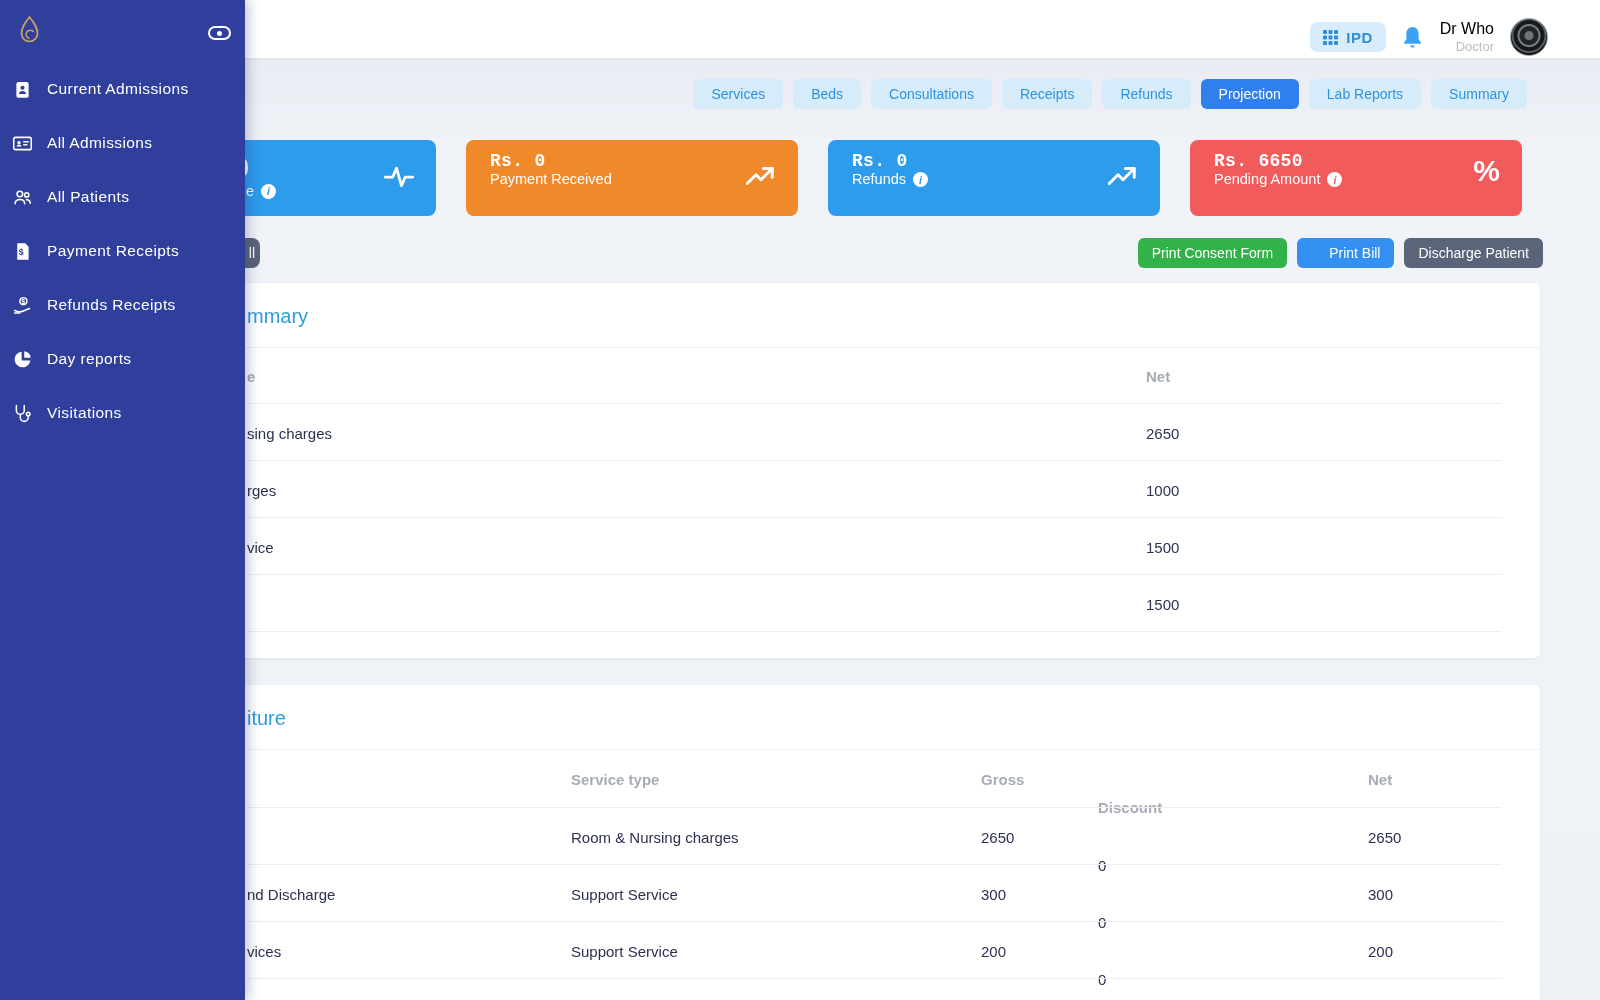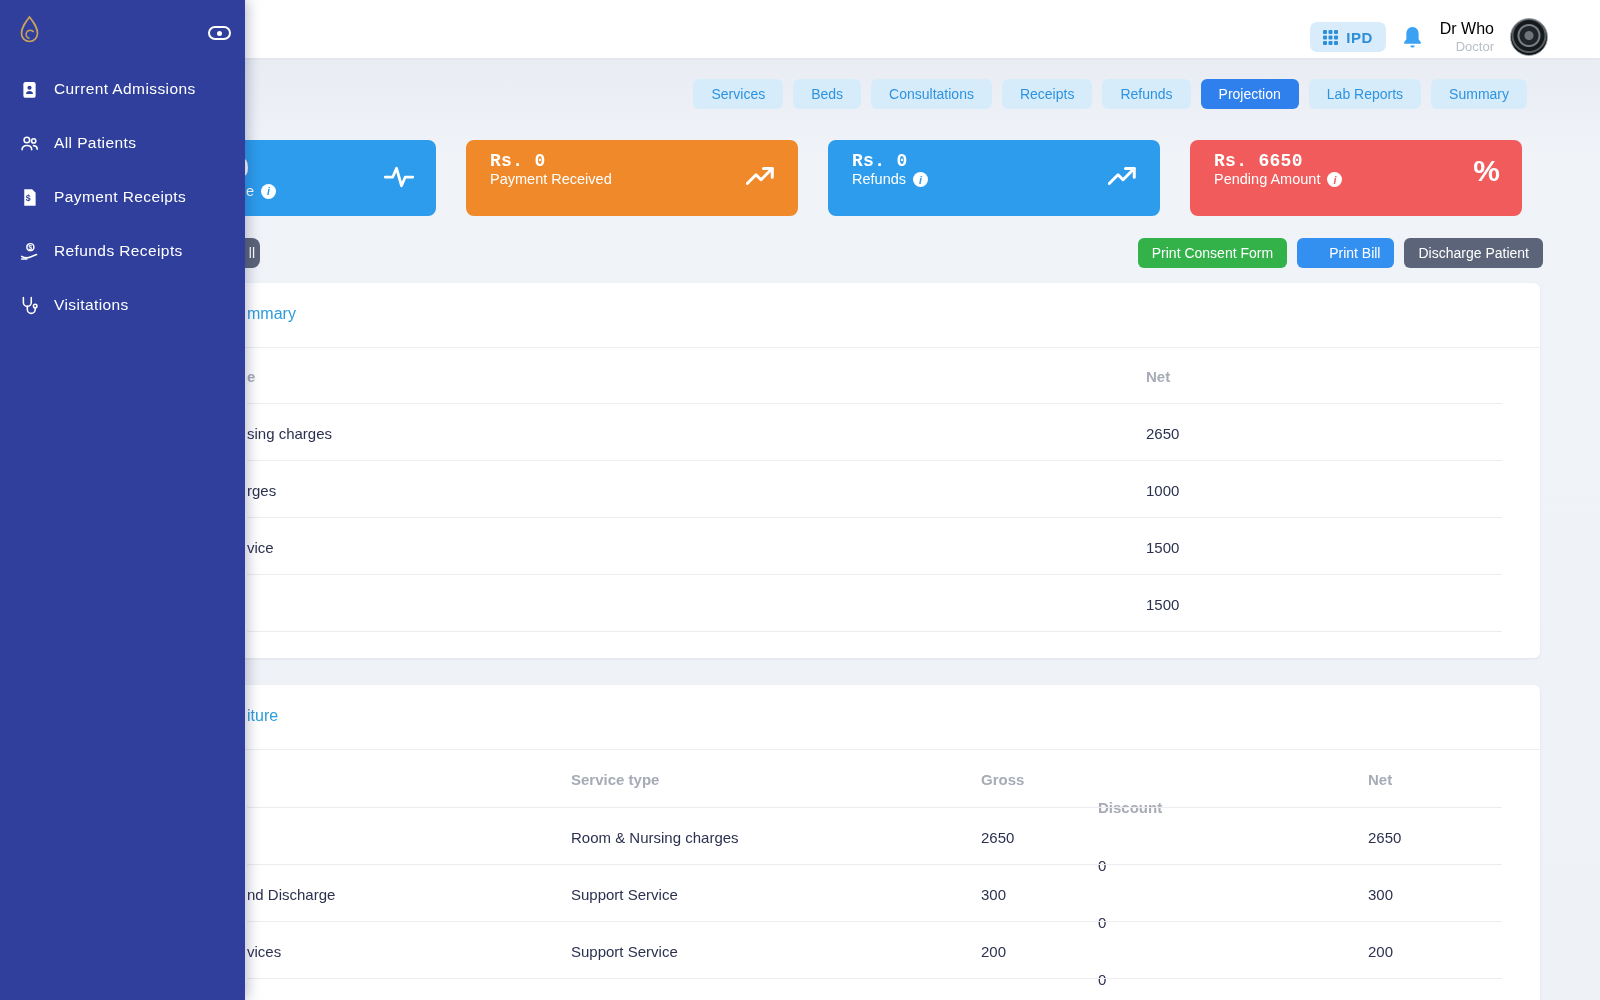--- a/index.html
+++ b/index.html
@@ -44,21 +44,21 @@
   .logo { position:absolute; left:17px; top:15px; }
   .toggle {
     position:absolute; right:14px; top:26px; width:23px; height:14px;
     border:2px solid #ffffff; border-radius:8px; cursor:pointer;
     display:flex; align-items:center; justify-content:center;
   }
   .toggle::after { content:''; width:5px; height:5px; border-radius:50%; background:#fff; }
   .nav { position:absolute; top:62px; left:0; right:0; }
   .nav-item {
     height:54px; display:flex; align-items:center; gap:14px;
-    padding-left:19px; cursor:pointer; color:#fff;
+    padding-left:12px; cursor:pointer; color:#fff;
   }
   .nav-label { font-size:15.5px; font-weight:500; letter-spacing:.4px; }
   .nav-icon { width:21px; height:21px; flex:0 0 21px; }
 
   
   .tabs { position:absolute; top:79px; right:73px; display:flex; gap:10px; z-index:5; }
   .tab {
     height:30px; padding:12px 18px; border:none; border-radius:6px; cursor:pointer;
     background:#d7ecfb; color:#2d93e0; font-size:14px; font-family:"Liberation Sans", sans-serif;
     display:flex; align-items:center;
@@ -111,21 +111,21 @@
     position:absolute; left:230px; width:1310px; background:#ffffff;
     border-radius:6px; box-shadow:0 1px 3px rgba(25,35,70,.07); z-index:4;
   }
   .panel-1 { top:283px; height:375px; }
   .panel-2 { top:685px; height:360px; }
   .panel-heading {
     position:relative; height:65px;
   }
   .panel-heading::after { content:''; position:absolute; left:0; right:0; bottom:0; height:1px; background:#eceef2; }
   .heading-text {
-    position:absolute; left:17px; top:22px; font-size:16px; color:#2d9cdb; cursor:pointer;
+    position:absolute; left:17px; top:22px; font-size:20px; color:#2d9cdb; cursor:pointer;
   }
   .t-row { position:relative; height:57px; }
   .t-row::after { content:''; position:absolute; left:17px; right:38px; bottom:0; height:1px; background:#ececf1; }
   .t-row.head { height:56px; }
   .t-row.head .cell { color:#a6abb6; font-weight:700; }
   .cell {
     position:absolute; top:50%; transform:translateY(-50%);
     font-size:15px; color:#2c3150;
   }
   
@@ -321,20 +321,32 @@
       <span class="nav-icon">
         <svg width="21" height="21" viewBox="0 0 24 24">
             <rect x="5" y="3.5" width="14" height="18" rx="2.5" fill="#ffffff"></rect>
             <circle cx="12" cy="10" r="2.4" fill="#2f3f9b"></circle>
             <path d="M8 17 c0-2.2 1.8-3.4 4-3.4 s4 1.2 4 3.4" fill="#2f3f9b"></path>
           </svg>
       </span>
       <span class="nav-label">Current Admissions</span>
     </div>
 
+    <div class="nav-item">
+      <span class="nav-icon">
+        <svg width="21" height="21" viewBox="0 0 24 24">
+            <rect x="2" y="5" width="20" height="14" rx="2" fill="none" stroke="#ffffff" stroke-width="1.8"></rect>
+            <circle cx="8" cy="11" r="1.8" fill="#ffffff"></circle>
+            <path d="M5.2 15.5 c0-1.5 1.3-2.3 2.8-2.3 s2.8.8 2.8 2.3" fill="#ffffff"></path>
+            <line x1="13.5" y1="10" x2="18.5" y2="10" stroke="#ffffff" stroke-width="1.7" stroke-linecap="round"></line>
+            <line x1="13.5" y1="13.5" x2="17" y2="13.5" stroke="#ffffff" stroke-width="1.7" stroke-linecap="round"></line>
+          </svg>
+      </span>
+      <span class="nav-label">All Admissions</span>
+    </div>
 
     <div class="nav-item">
       <span class="nav-icon">
         <svg width="21" height="21" viewBox="0 0 24 24" fill="none" stroke="#ffffff" stroke-width="1.8" stroke-linecap="round">
             <circle cx="9" cy="8" r="3.2"></circle>
             <path d="M3.5 19 c0-3 2.4-4.8 5.5-4.8 s5.5 1.8 5.5 4.8"></path>
             <circle cx="16.8" cy="9" r="2.4"></circle>
             <path d="M16.5 14.4 c2.6.2 4.3 1.8 4.3 4.1"></path>
           </svg>
       </span>
@@ -356,20 +368,29 @@
         <svg width="21" height="21" viewBox="0 0 24 24">
             <circle cx="13" cy="7" r="4" fill="none" stroke="#ffffff" stroke-width="1.7"></circle>
             <text x="13" y="10" font-size="7.5" font-weight="bold" fill="#ffffff" text-anchor="middle" font-family="Liberation Sans, sans-serif">$</text>
             <path d="M3 17.5 c3 2 6.5 2.2 10 .8 l7-2.8" fill="none" stroke="#ffffff" stroke-width="1.8" stroke-linecap="round"></path>
             <path d="M3 20.5 h6" stroke="#ffffff" stroke-width="1.8" stroke-linecap="round"></path>
           </svg>
       </span>
       <span class="nav-label">Refunds Receipts</span>
     </div>
 
+    <div class="nav-item">
+      <span class="nav-icon">
+        <svg width="21" height="21" viewBox="0 0 24 24">
+            <path d="M11 3 a9 9 0 1 0 10 10 h-10 z" fill="#ffffff"></path>
+            <path d="M14 2.5 a9 9 0 0 1 7.5 7.5 h-7.5 z" fill="#ffffff"></path>
+          </svg>
+      </span>
+      <span class="nav-label">Day reports</span>
+    </div>
 
     <div class="nav-item">
       <span class="nav-icon">
         <svg width="21" height="21" viewBox="0 0 24 24" fill="none" stroke="#ffffff" stroke-width="1.8" stroke-linecap="round">
             <path d="M5 3 v5.5 a4.5 4.5 0 0 0 9 0 V3"></path>
             <path d="M9.5 13 v3.5 a4.5 4.5 0 0 0 9 0 v-1.8"></path>
             <circle cx="18.5" cy="12.5" r="2"></circle>
           </svg>
       </span>
       <span class="nav-label">Visitations</span>

